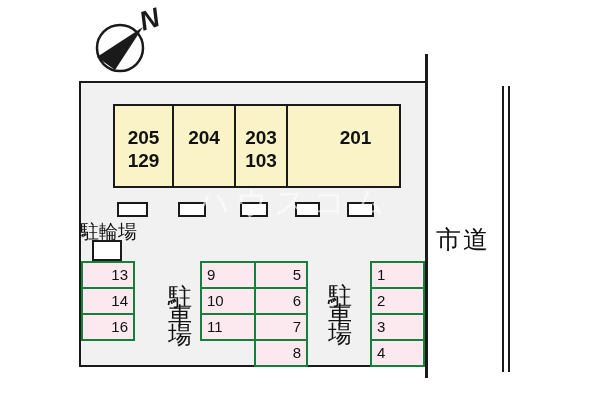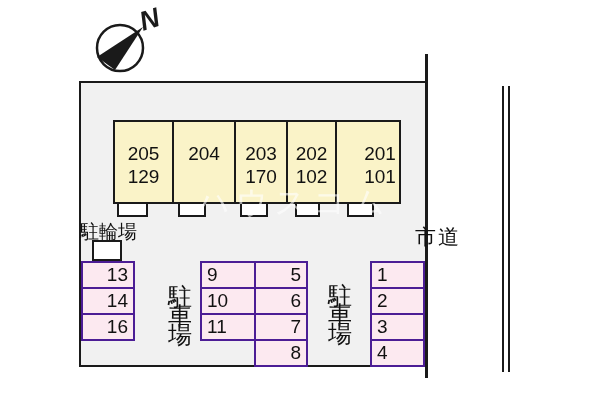--- a/index.html
+++ b/index.html
@@ -9,38 +9,38 @@
   }
   .abs{position:absolute;box-sizing:border-box;}
 
   
   .site{left:79px;top:81px;width:348px;height:286px;background:#f1f1f1;border:2px solid #1a1a1a;}
 
   
   .road-edge{left:425px;top:54px;width:3px;height:324px;background:#1a1a1a;}
   .road-outer-a{left:502px;top:86px;width:2px;height:286px;background:#1a1a1a;}
   .road-outer-b{left:508px;top:86px;width:2px;height:286px;background:#1a1a1a;}
-  .road-label{left:415px;top:223px;font-size:21px;letter-spacing:2px;white-space:nowrap;}
+  .road-label{left:436px;top:223px;font-size:25px;letter-spacing:2px;white-space:nowrap;}
 
   
-  .bblock{left:113px;top:120px;width:288px;height:84px;border:2px solid #1a1a1a;background:#faf3c8;display:flex;}
+  .bblock{left:113px;top:104px;width:288px;height:84px;border:2px solid #1a1a1a;background:#faf3c8;display:flex;font-weight:bold;}
   .bunit{box-sizing:border-box;border-right:2px solid #1a1a1a;text-align:center;padding-top:20px;font-size:19px;line-height:23px;}
   .bunit:last-child{border-right:none;padding-left:24px;}
   .bu0{flex:0 0 59px;} .bu1{flex:0 0 62px;} .bu2{flex:0 0 52px;} .bu3{flex:0 0 49px;} .bu4{flex:1;}
   .bunit span{display:block;}
   .porch{top:202px;height:15px;background:#ffffff;border:2px solid #1a1a1a;}
 
   
   .bike-label{left:80px;top:219px;font-size:19px;white-space:nowrap;}
   .bike-area{left:92px;top:240px;width:30px;height:21px;background:#ffffff;border:2px solid #1a1a1a;}
 
   
   .pcol{position:absolute;top:261px;}
-  .pcell{box-sizing:border-box;height:28px;border:2px solid #4c1d95;background:#fce9f0;
-         font-size:19px;line-height:23px;padding:0 5px;color:#111;}
+  .pcell{box-sizing:border-box;height:28px;border:2px solid #15803d;background:#fce9f0;
+         font-size:15px;line-height:23px;padding:0 5px;color:#111;}
   .pcell + .pcell{margin-top:-2px;}
   .t-r{text-align:right;} .t-l{text-align:left;}
   .col-left{left:81px;width:54px;}
   .col-midl{left:200px;width:56px;}
   .col-midr{left:254px;width:54px;}
   .col-right{left:370px;width:55px;}
 
   
   .vlabel{width:1.08em;font-size:24px;line-height:19px;word-break:break-all;text-align:center;}
   .vlabel-left{left:167px;top:287px;}
@@ -73,29 +73,24 @@
   <div class="abs bblock">
     <div class="bunit bu0">
       <span>205</span>
       <span>129</span>
     </div>
     <div class="bunit bu1">
       <span>204</span>
     </div>
     <div class="bunit bu2">
       <span>203</span>
-      <span>170</span>
-    </div>
-    <div class="bunit bu3">
-      <span>202</span>
-      <span>102</span>
+      <span>103</span>
     </div>
     <div class="bunit bu4">
       <span>201</span>
-      <span>101</span>
     </div>
   </div>
 
   <div class="abs porch" style="left:117px;width:31px;"></div>
   <div class="abs porch" style="left:178px;width:28px;"></div>
   <div class="abs porch" style="left:240px;width:28px;"></div>
   <div class="abs porch" style="left:295px;width:25px;"></div>
   <div class="abs porch" style="left:347px;width:27px;"></div>
 
   <div class="abs watermark">ハウスコム</div>

